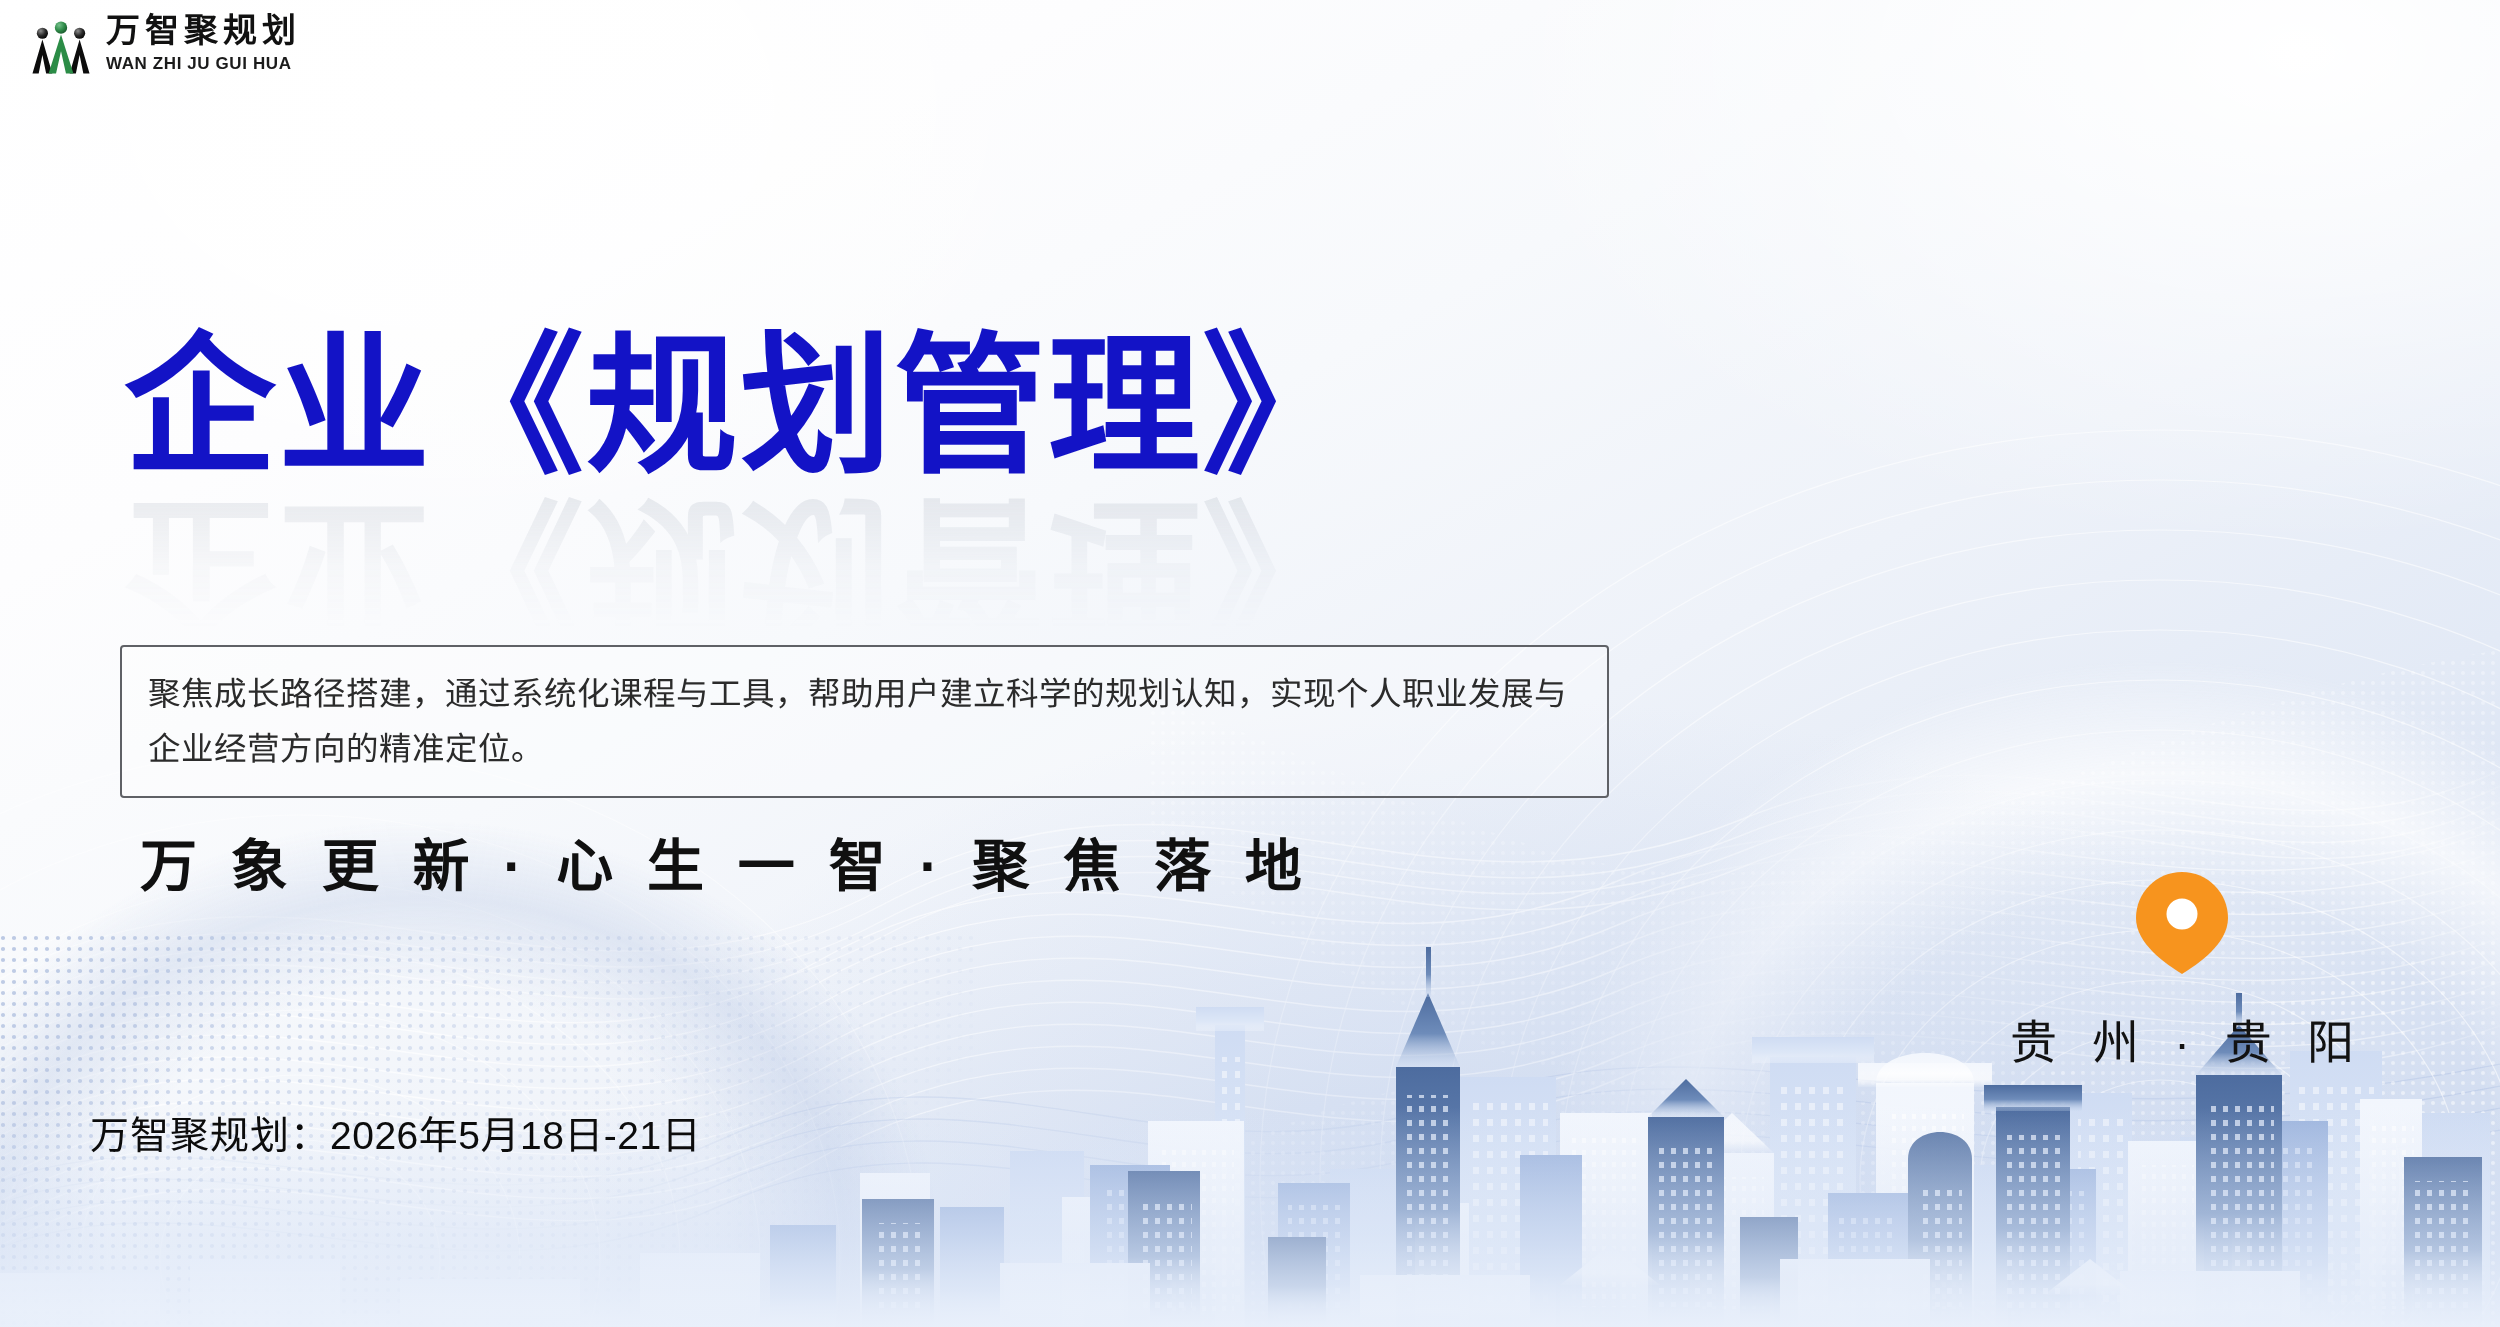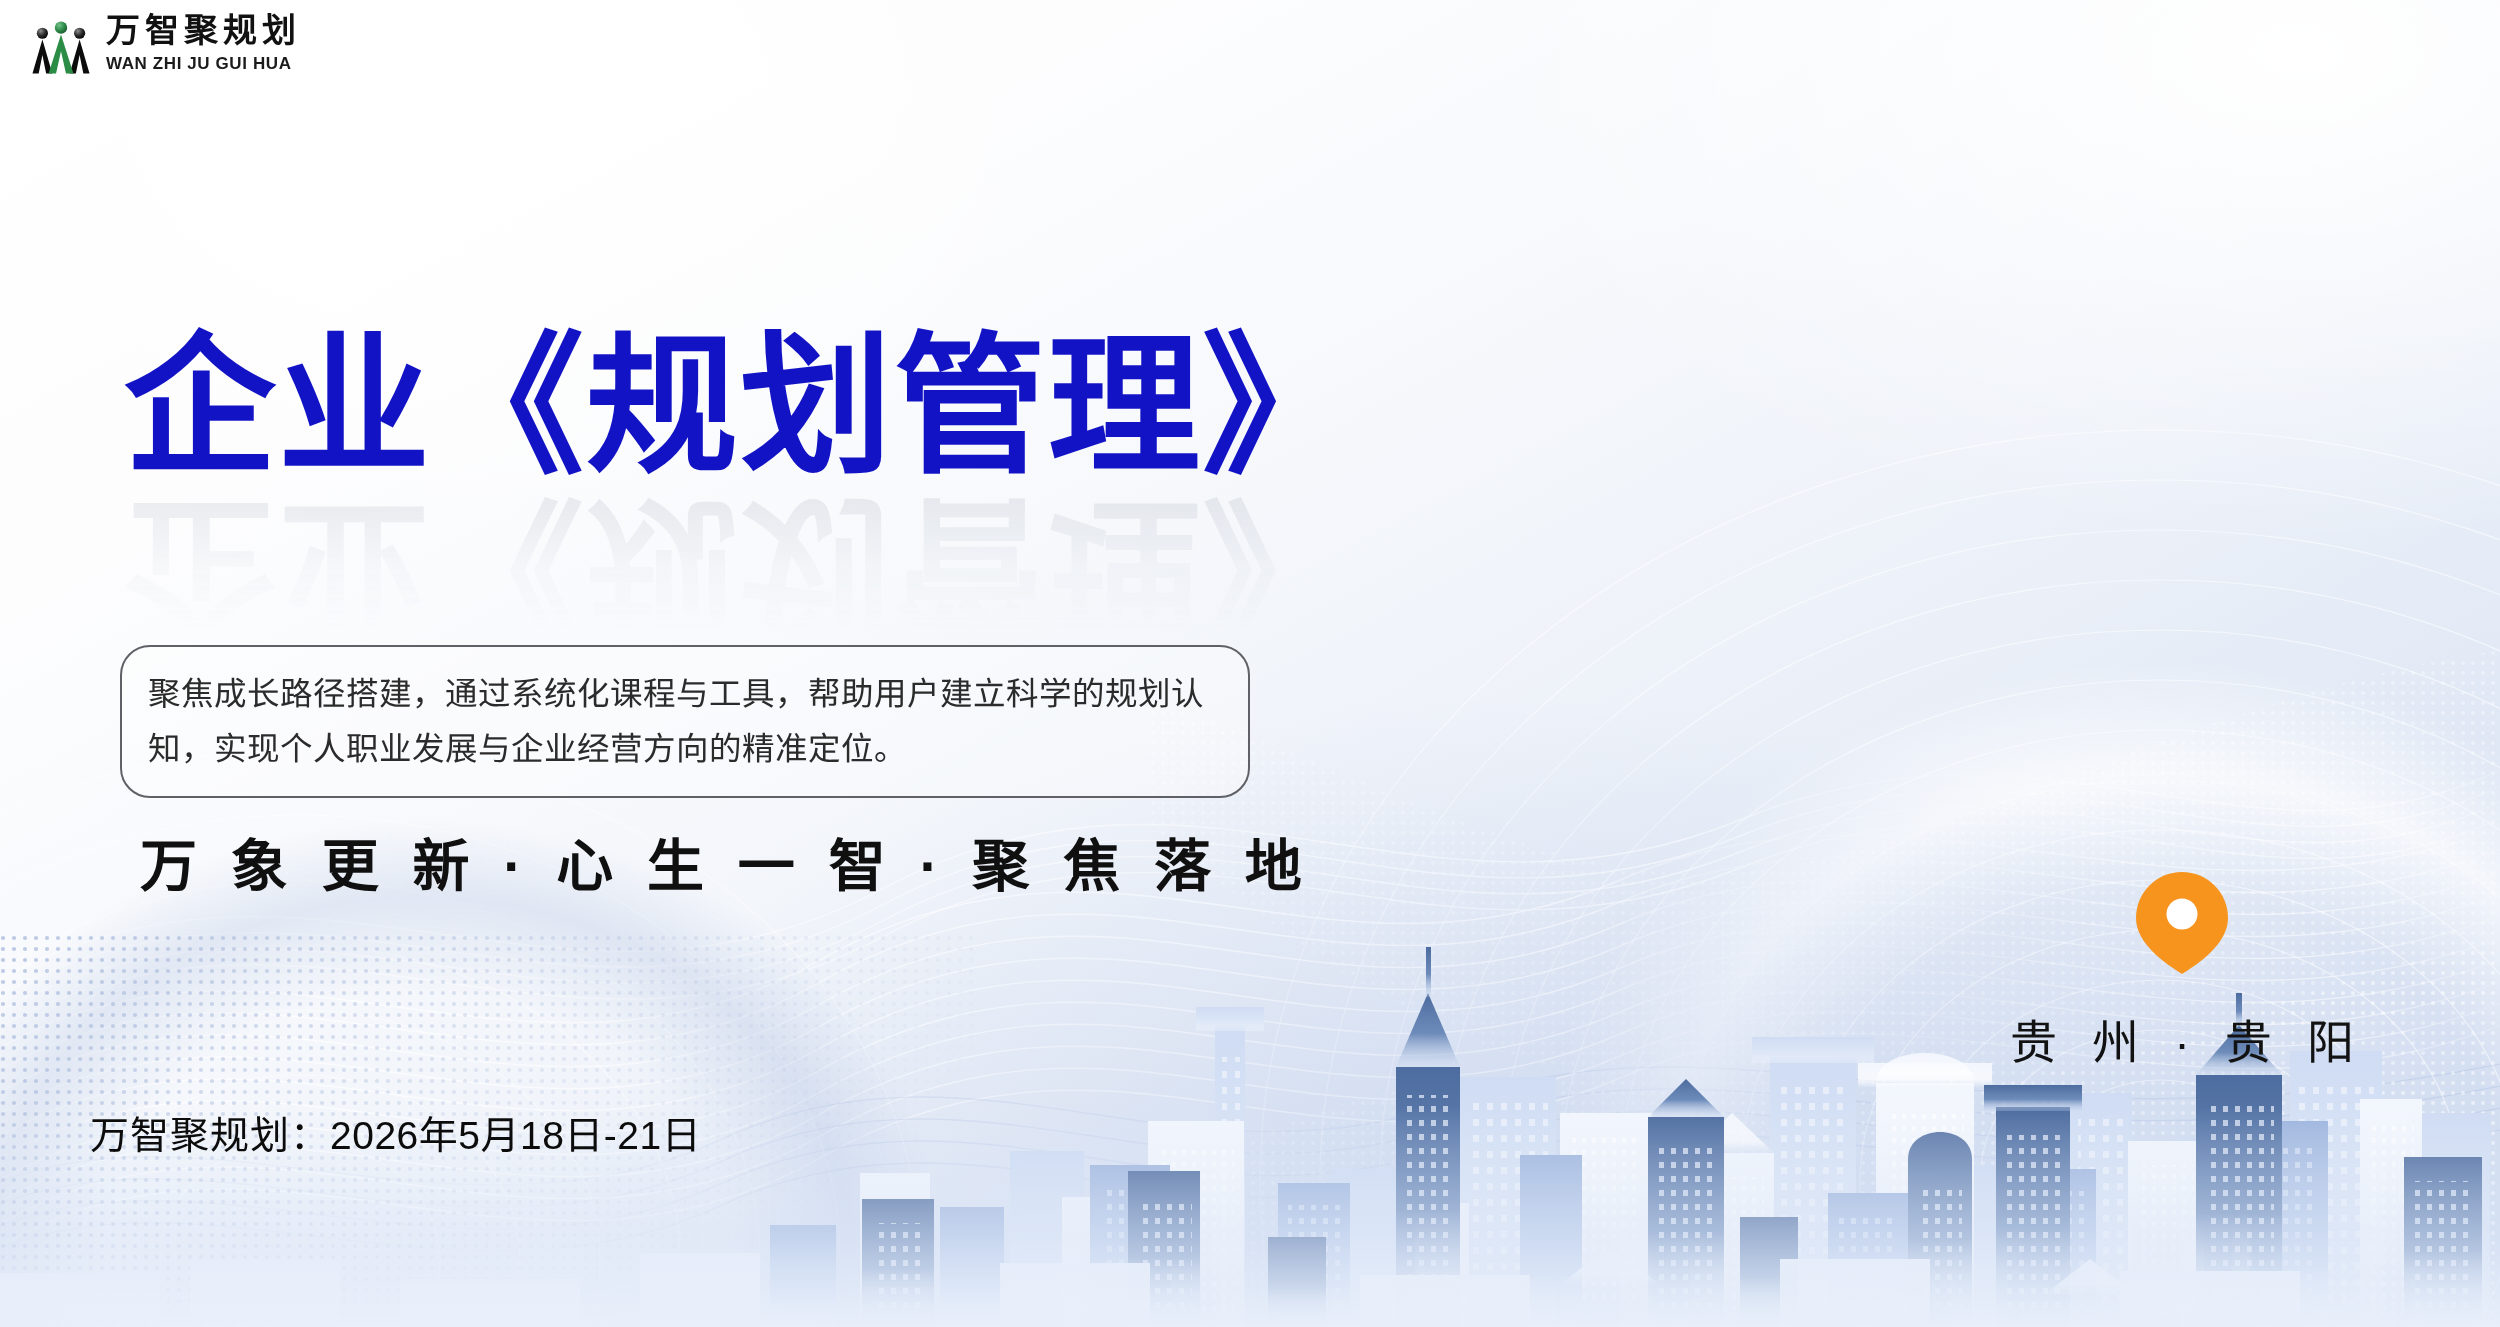--- a/index.html
+++ b/index.html
@@ -72,23 +72,23 @@
     color: rgba(120,128,150,.16);
     transform: scaleY(-1);
     -webkit-mask-image: linear-gradient(to top, rgba(0,0,0,.95) 0%, rgba(0,0,0,.25) 50%, rgba(0,0,0,0) 92%);
             mask-image: linear-gradient(to top, rgba(0,0,0,.95) 0%, rgba(0,0,0,.25) 50%, rgba(0,0,0,0) 92%);
     pointer-events: none;
   }
 
   
   #desc-box {
     position: absolute; left: 120px; top: 645px;
-    width: 1130px; min-height: 137px;
+    width: 1489px; min-height: 137px;
     border: 2px solid #5f6166;
-    border-radius: 30px;
+    border-radius: 4px;
     padding: 20px 26px 18px 26px;
     background: rgba(255,255,255,.30);
     z-index: 30;
   }
   #desc-text {
     font-family: "Liberation Sans", "DejaVu Sans", sans-serif;
     font-size: 32.5px;
     line-height: 1.70;
     color: #2b2b2b;
     letter-spacing: .5px;

